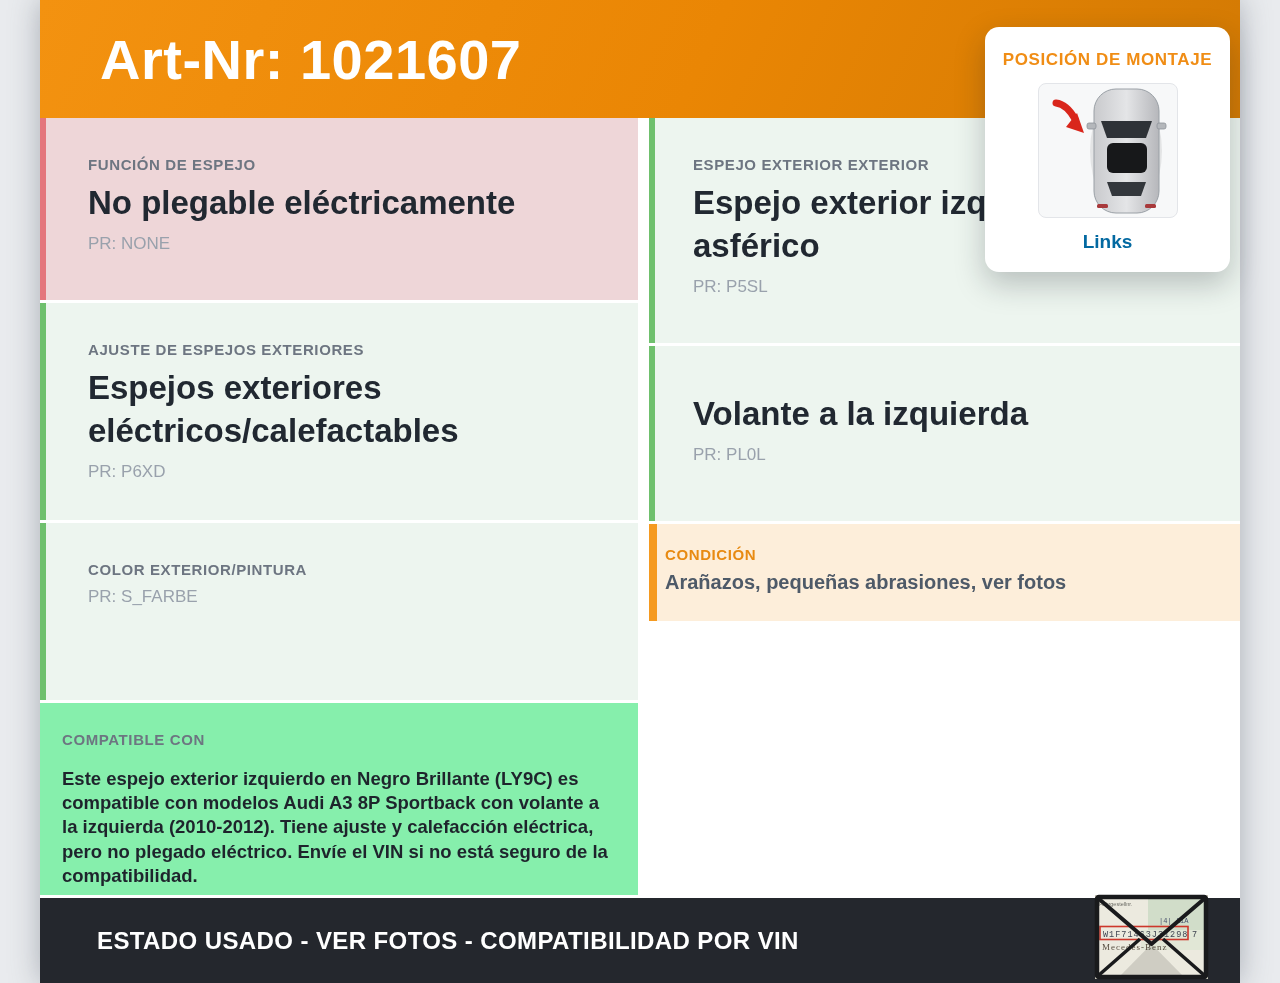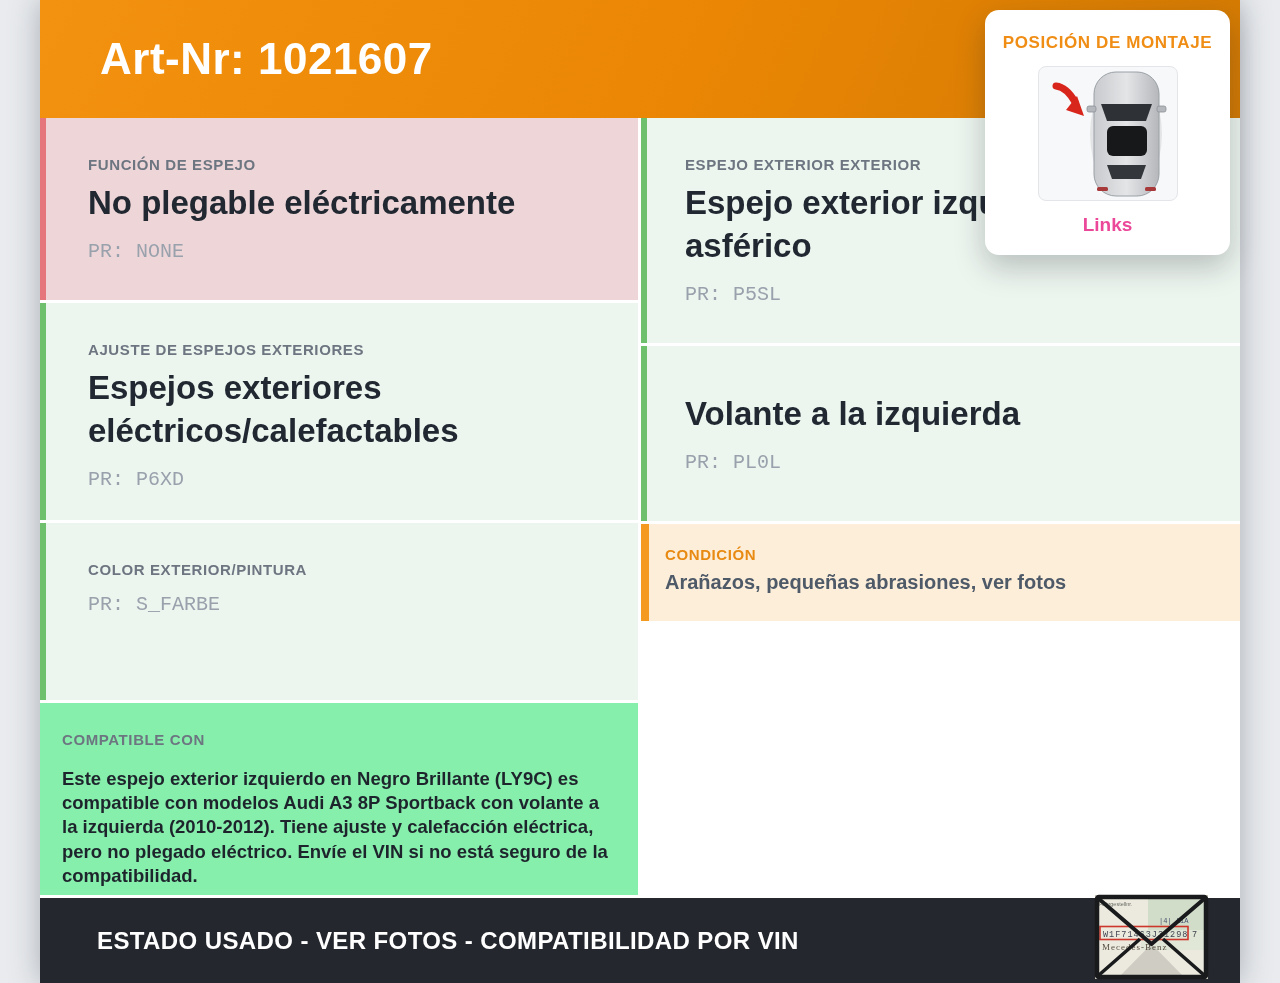--- a/index.html
+++ b/index.html
@@ -5,64 +5,64 @@
   * { margin:0; padding:0; box-sizing:border-box; }
   html,body { width:1280px; height:983px; overflow:hidden;
     font-family:"Liberation Sans", sans-serif; background:#e9ebee; }
 
   .container { position:absolute; left:40px; top:0; width:1200px; height:983px;
     background:#ffffff; box-shadow:0 0 28px rgba(90,100,112,.45); }
 
   
   .header { height:118px; background:linear-gradient(115deg,#f39210 0%,#ea8604 55%,#d37a04 100%);
     display:flex; align-items:center; padding-left:60px; }
-  .header h1 { font-size:44px; font-weight:800; color:#ffffff; letter-spacing:.5px; }
+  .header h1 { font-size:56px; font-weight:800; color:#ffffff; letter-spacing:.5px; }
 
   
-  .columns { display:flex; gap:3px; height:788px; background:#fff; }
+  .columns { display:flex; gap:11px; height:788px; background:#fff; }
   .col { display:flex; flex-direction:column; gap:3px; height:100%; }
   .col-left  { width:598px; }
   .col-right { flex:1; }
 
   .feature { border-left:6px solid; padding:38px 40px 0 42px; }
   .col-right .feature { padding-left:38px; }
   .feature.negative { background:#eed6d8; border-color:#e4767c; }
   .feature.positive { background:#edf5ef; border-color:#6fc06d; }
   .f-label { font-size:15px; font-weight:700; color:#6d7581; letter-spacing:.6px; }
   .f-title { font-size:33px; font-weight:800; color:#212831; line-height:1.3; margin-top:9px; }
-  .f-pr    { font-size:20px; color:#99a1ac; margin-top:15px;font-family:Liberation Mono, monospace; }
+  .f-pr    { font-size:17px; color:#99a1ac; margin-top:9px; }
 
   .h182{height:182px} .h217{height:217px} .h177{height:177px} .h192{height:192px}
   .h225{height:225px} .h175{height:175px}
 
-  .condition { height:97px; background:#fdeeda; border-left:8px solid #f59a20; padding:22px 24px 0 16px; }
+  .condition { height:97px; background:#fdeeda; border-left:8px solid #f59a20; padding:22px 24px 0 8px; }
   .c-label { font-size:15px; font-weight:800; color:#e88a11; letter-spacing:.6px; }
   .c-text  { font-size:20px; font-weight:700; color:#4e5a68; margin-top:8px; }
 
   .compat { background:#86efac; padding:28px 30px 0 22px; }
   .compat .f-label { color:#6d7581; }
   .compat p { font-size:18.5px; font-weight:700; color:#1e242c; line-height:1.31;
     margin-top:19px; max-width:566px; }
 
   .filler { flex:1; background:#ffffff; }
 
   
   .footer { position:absolute; left:0; bottom:0; width:100%; height:85px; background:#24272d;
     display:flex; align-items:center; padding-left:57px; }
   .footer-text { font-size:24px; font-weight:800; color:#ffffff; letter-spacing:.4px; }
   .vin-doc { position:absolute; right:30px; top:-5px; width:117px; height:88px; }
 
   
-  .mount-card { position:absolute; left:945px; top:10px; width:245px; height:245px;
+  .mount-card { position:absolute; left:945px; top:27px; width:245px; height:245px;
     background:#ffffff; border-radius:14px; box-shadow:0 12px 30px rgba(25,30,40,.25);
     z-index:10; text-align:center; padding-top:23px; }
   .m-title { font-size:17px; font-weight:800; color:#f08d15; letter-spacing:.6px; }
   .m-imgbox { width:140px; height:135px; margin:13px auto 0; background:#f7f8f9;
     border:1px solid #e3e5e9; border-radius:8px; display:flex; align-items:center; justify-content:center; }
-  .m-value { font-size:19px; font-weight:800; color:#ec4899; margin-top:13px; }
+  .m-value { font-size:19px; font-weight:800; color:#0369a1; margin-top:13px; }
 </style>
 </head>
 <body>
 
 <div class="container">
 
   <div class="header">
     <h1>Art-Nr: 1021607</h1>
   </div>
 

